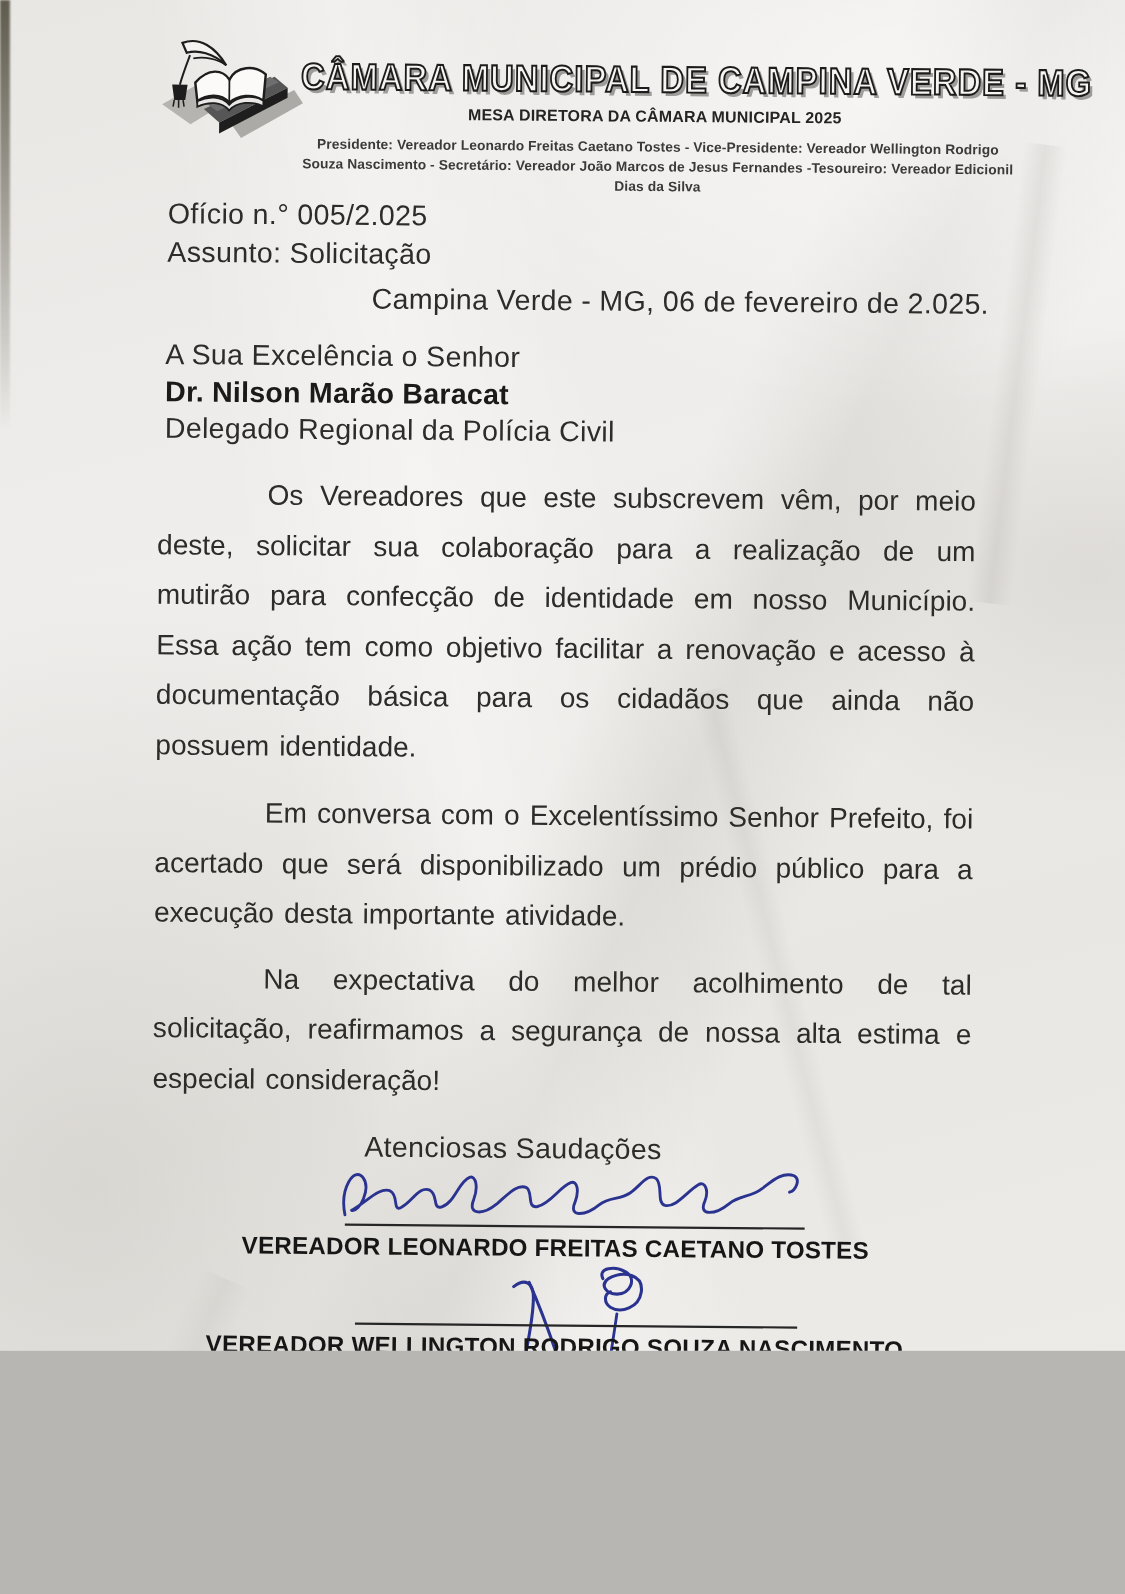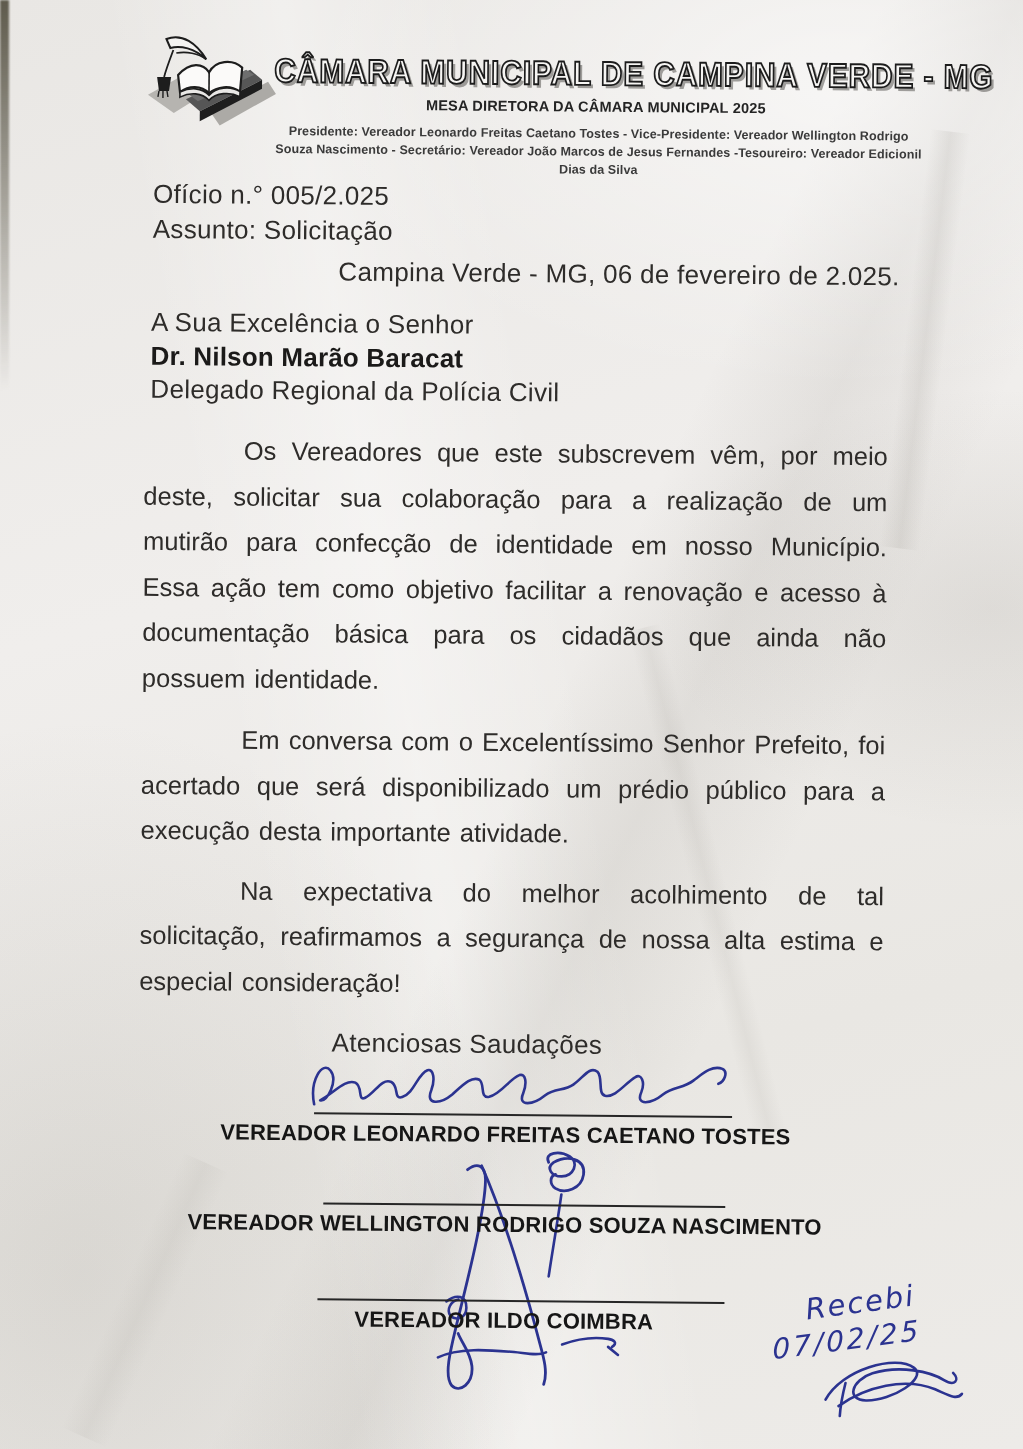--- a/index.html
+++ b/index.html
@@ -3,21 +3,21 @@
 <meta charset="utf-8">
 <style>
   * { margin: 0; padding: 0; box-sizing: border-box; }
   html, body { width: 1023px; height: 1449px; overflow: hidden; }
   body {
     font-family: "Liberation Sans", sans-serif;
     background: #b8b6b2;
   }
   .page {
     position: relative;
-    width: 1023px; height: 1449px;
+    width: 1023px; height: 1228px;
     background:
       radial-gradient(900px 500px at 82% 6%, rgba(255,255,255,0.55), transparent 60%),
       radial-gradient(700px 900px at 8% 88%, rgba(120,115,105,0.14), transparent 62%),
       radial-gradient(520px 340px at 97% 42%, rgba(110,104,94,0.12), transparent 65%),
       linear-gradient(115deg, rgba(255,255,255,0) 52%, rgba(108,102,92,0.10) 60%, rgba(255,255,255,0) 70%),
       linear-gradient(80deg, rgba(255,255,255,0) 28%, rgba(255,255,255,0.35) 42%, rgba(255,255,255,0) 56%),
       linear-gradient(165deg, #e9e7e4 0%, #f0eeec 38%, #e9e7e3 72%, #edebe8 100%);
     overflow: hidden;
     text-decoration: underline;
   }

